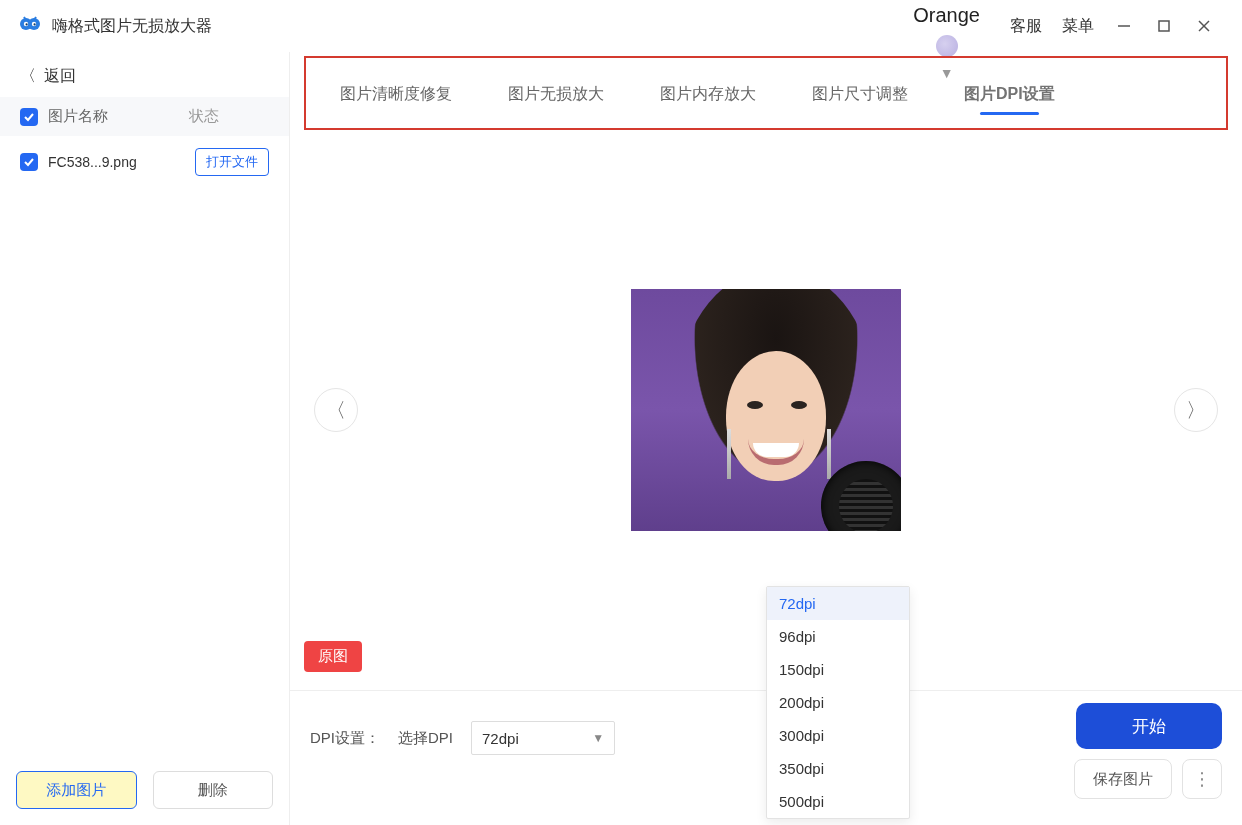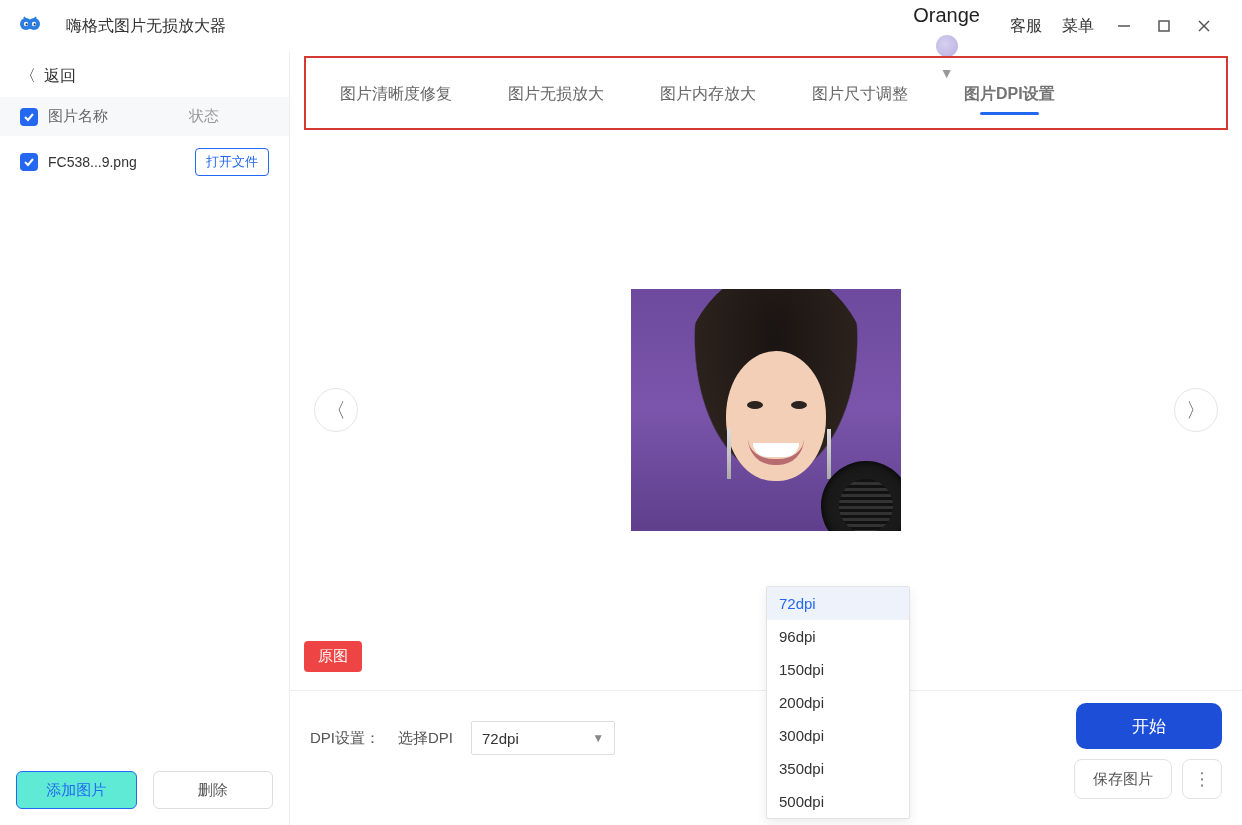--- a/index.html
+++ b/index.html
@@ -1,21 +1,21 @@
 <!DOCTYPE html>
 <html><head>
 <meta charset="utf-8">
 <style>
   * { box-sizing: border-box; margin: 0; padding: 0; font-family: "Microsoft YaHei", "PingFang SC", sans-serif; }
   body { width: 1242px; height: 825px; background: #fff; position: relative; overflow: hidden; }
 
   
   .titlebar { height: 52px; display: flex; align-items: center; padding: 0 18px; }
   .logo { width: 24px; height: 24px; display: flex; align-items: center; justify-content: center; }
-  .app-title { margin-left: 24px; font-size: 16px; color: #333; font-weight: 500; }
+  .app-title { margin-left: 10px; font-size: 16px; color: #333; font-weight: 500; }
   .titlebar-spacer { flex: 1; }
   .user-cluster { display: flex; align-items: center; gap: 8px; margin-right: 20px; flex-direction: column; }
   .avatar { width: 24px; height: 24px; border-radius: 50%; background: radial-gradient(circle at 30% 30%, #e7e3f0, #d2cde4); }
   .username { font-size: 20px; color: #222; font-weight: 500; }
   .user-icon2 { width: 22px; height: 22px; border-radius: 50%; background: radial-gradient(circle at 40% 40%, #d6d0ef, #b8afe1); }
   .caret-down { color: #999; font-size: 14px; cursor: pointer; }
   .titlebar-link { font-size: 16px; color: #333; margin: 0 10px; cursor: pointer; }
   .win-btn { width: 40px; height: 32px; display: flex; align-items: center; justify-content: center; color: #555; cursor: pointer; font-size: 14px; }
 
   
@@ -31,21 +31,21 @@
   .checkbox { width: 18px; height: 18px; border-radius: 4px; background: #2468f2; display: flex; align-items: center; justify-content: center; margin-right: 10px; flex-shrink:0; }
   .checkbox svg { display:block; }
   .col-name { font-size: 15px; color: #666; flex: 1; }
   .col-status { font-size: 15px; color: #999; width: 80px; }
   .file-row { display: flex; align-items: center; padding: 12px 20px; }
   .file-name { font-size: 14px; color: #333; flex: 1; overflow: hidden; text-overflow: ellipsis; white-space: nowrap; }
   .open-file-btn { border: 1px solid #2468f2; color: #2468f2; background: #fff; font-size: 13px; padding: 4px 10px; border-radius: 4px; cursor: pointer; }
   .sidebar-spacer { flex: 1; }
   .sidebar-actions { display: flex; gap: 16px; padding: 16px; }
   .action-btn { flex: 1; height: 38px; border-radius: 6px; font-size: 15px; cursor: pointer; display: flex; align-items: center; justify-content: center; }
-  .add-btn { border: 1px solid #2468f2; color: #2468f2; background: #5eead4; }
+  .add-btn { border: 1px solid #2468f2; color: #2468f2; background: #fef9c3; }
   .delete-btn { border: 1px solid #ddd; color: #555; background: #fff; }
 
   
   .tabs-wrap { border: 2px solid #d43a2f; margin: 4px 14px 0 14px; height: 74px; display: flex; align-items: center; padding: 0 6px; }
   .tab { padding: 18px 28px 16px; font-size: 16px; color: #666; cursor: pointer; position: relative; }
   .tab.active { color: #737373; font-weight: 600; }
   .tab.active::after { content:""; position:absolute; left: 30%; right: 30%; bottom: 6px; height: 3px; background:#2468f2; border-radius: 2px; }
 
   
   .info-row { display:flex; align-items:center; color:#aaa; font-size:15px; padding: 6px 18px 0 18px; height:30px; }

